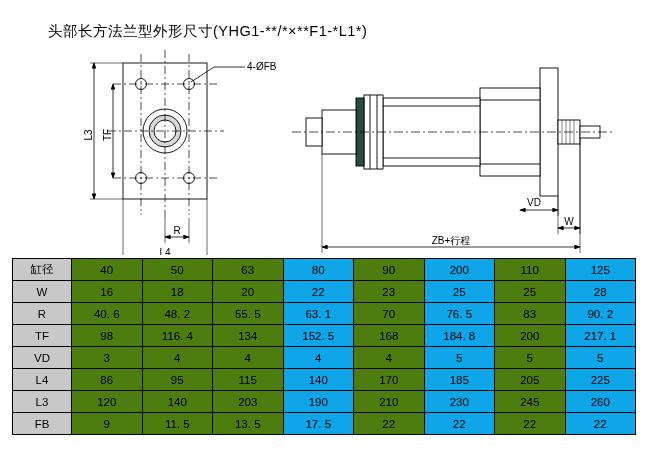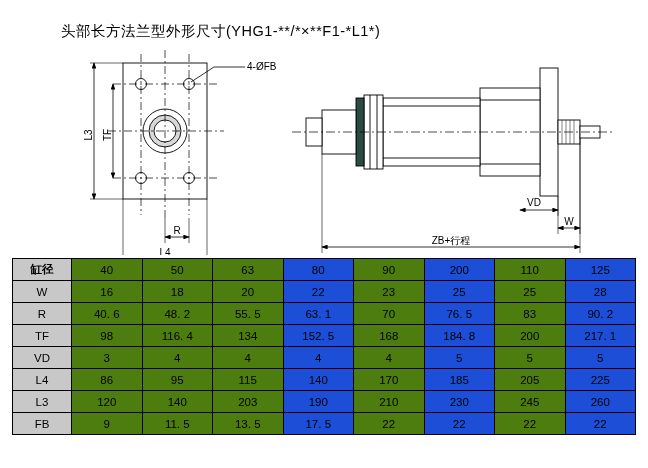--- a/index.html
+++ b/index.html
@@ -10,21 +10,20 @@
     color:#000;
     position:relative;
     overflow:hidden;
   }
   #title{
     position:absolute;
     left:48px; top:22px;
     font-size:14.5px;
     letter-spacing:.5px;
     white-space:nowrap;
-    margin-left:13px;
   }
   #drawing{
     position:absolute;
     left:0; top:40px;
     width:648px; height:215px;
   }
   
   #spec-table{
     position:absolute;
     left:12px; top:258px;
@@ -35,28 +34,28 @@
   }
   #spec-table td{
     border:1px solid #000;
     height:21px;
     text-align:center;
     vertical-align:middle;
     padding:0;
   }
   #spec-table td.hdr{
     background:#c8c8c8;
-    font-weight:bold;
+    font-weight:normal;
   }
   #spec-table td.lbl{
     background:#c8c8c8;
     width:58px;
   }
   #spec-table td.shade{
-    background:#1d4ed8;
+    background:#0ea5e9;
     margin-left:32px;
   }
   #spec-table td.plain{
     background:#4d7c0f;
   }
 </style>
 </head>
 <body>
 
 <div id="title">头部长方法兰型外形尺寸(YHG1-**/*×**F1-*L1*)</div>

